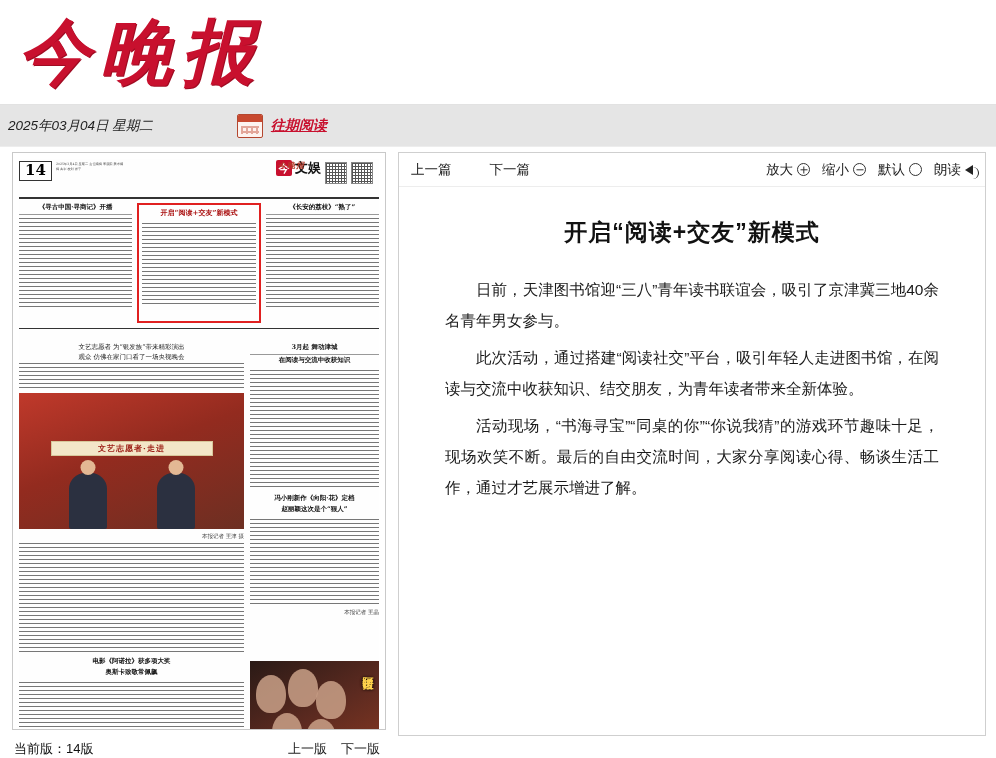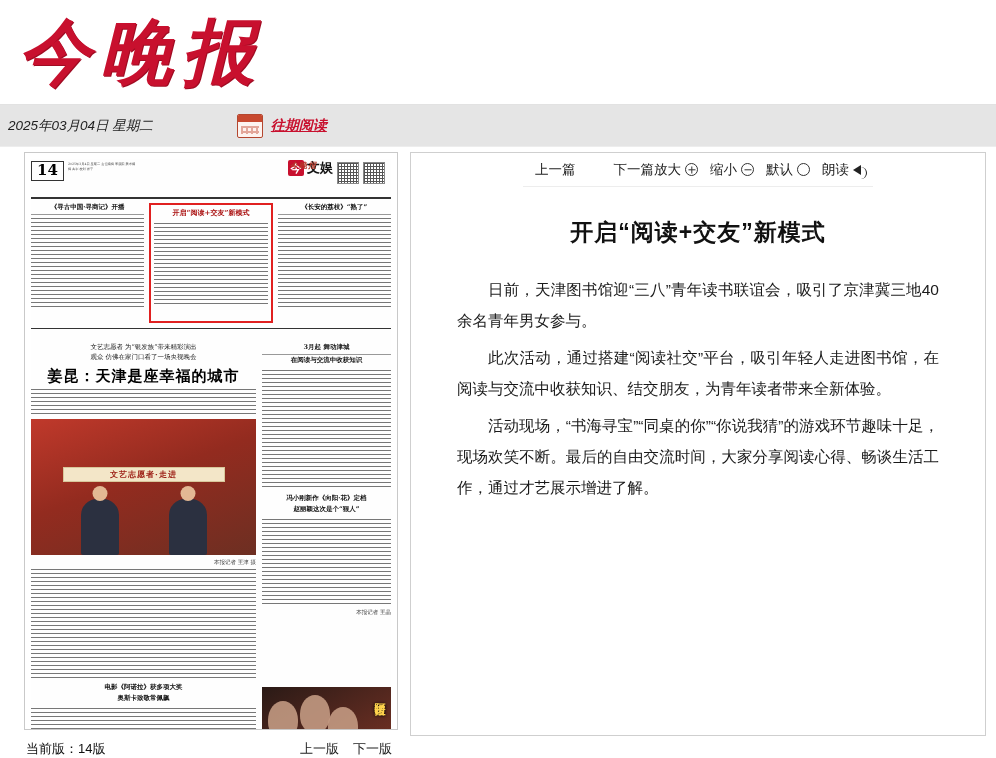--- a/index.html
+++ b/index.html
@@ -89,21 +89,20 @@
     text-decoration: underline;
     cursor: pointer;
   }
 
   
   .content {
     display: flex;
     padding: 5px 10px 0 12px;
     gap: 12px;
     height: 611px;
-    margin-left: 12px;
   }
 
   
   .left-pane {
     width: 374px;
     flex: none;
     display: flex;
     flex-direction: column;
   }
   .paper-frame {
@@ -322,21 +321,20 @@
   .pager a { color: #222; text-decoration: none; cursor: pointer; }
 
   
   .right-pane {
     flex: 1;
     border: 1px solid #cfcfcf;
     background: #fff;
     display: flex;
     flex-direction: column;
     height: 584px;
-    align-items: center;
   }
   .art-toolbar {
     height: 34px;
     display: flex;
     align-items: center;
     padding: 0 12px;
     font-size: 13.5px;
     color: #222;
     border-bottom: 1px solid #ededed;
   }
@@ -455,21 +453,20 @@
           <div class="pcol">
             <div class="p-headline">《长安的荔枝》“熟了”</div>
             <div class="fake-lines" style="height:92px"></div>
           </div>
         </div>
 
         <div class="band">
           <div class="band-left">
             <div class="small-title">文艺志愿者 为“银发族”带来精彩演出</div>
             <div class="small-title">观众 仿佛在家门口看了一场央视晚会</div>
-            <div class="big-title">姜昆：天津是座幸福的城市</div>
             <div class="fake-lines" style="height:26px"></div>
             <div class="photo">
               <div class="ribbon">文艺志愿者·走进</div>
               <div class="fig l"></div>
               <div class="fig r"></div>
             </div>
             <div class="credit">本报记者 王津 摄</div>
             <div class="fake-lines" style="height:110px;margin-top:3px"></div>
           </div>
 

